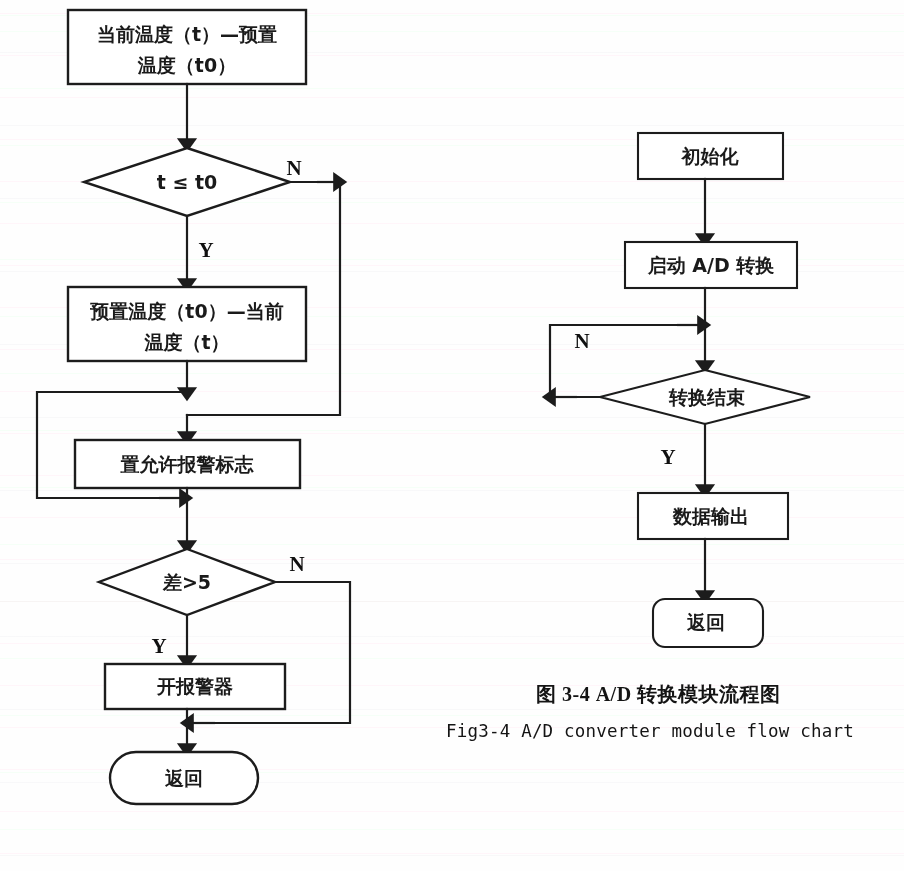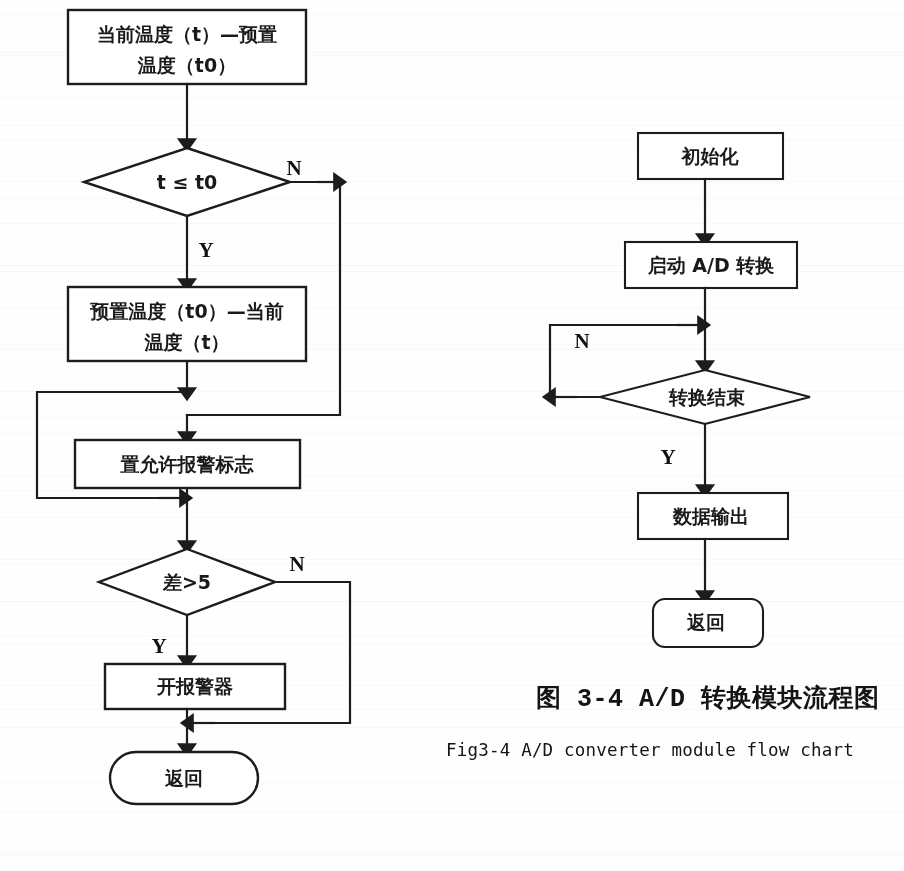--- a/index.html
+++ b/index.html
@@ -67,31 +67,30 @@
     fill: #101010;
     text-anchor: middle;
     dominant-baseline: middle;
   }
   .caption {
     position: absolute;
     white-space: nowrap;
     color: #141414;
   }
   .caption-cn {
-    font-family: Liberation Mono, monospace;
-    font-size: 25px;
+    font-family: Liberation Serif, serif;
+    font-size: 20px;
     font-weight: 700;
     letter-spacing: 0.5px;
   }
   .caption-en {
     font-family: "DejaVu Sans Mono", "Liberation Mono", monospace;
     font-size: 17.5px;
     font-weight: 400;
     letter-spacing: 0.2px;
-    margin-top: 19px;
   }
 </style>
 </head>
 <body>
 
 <div id="page">
 
   <div class="scanlines"></div>
 
   <svg class="flow" width="420" height="830" viewBox="0 0 420 830" style="left:0px; top:0px;">

